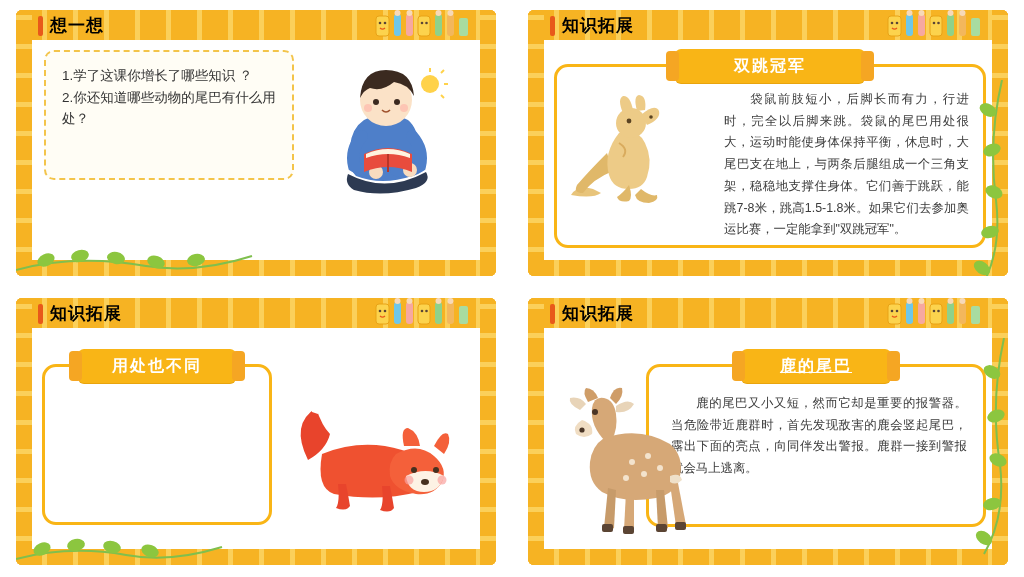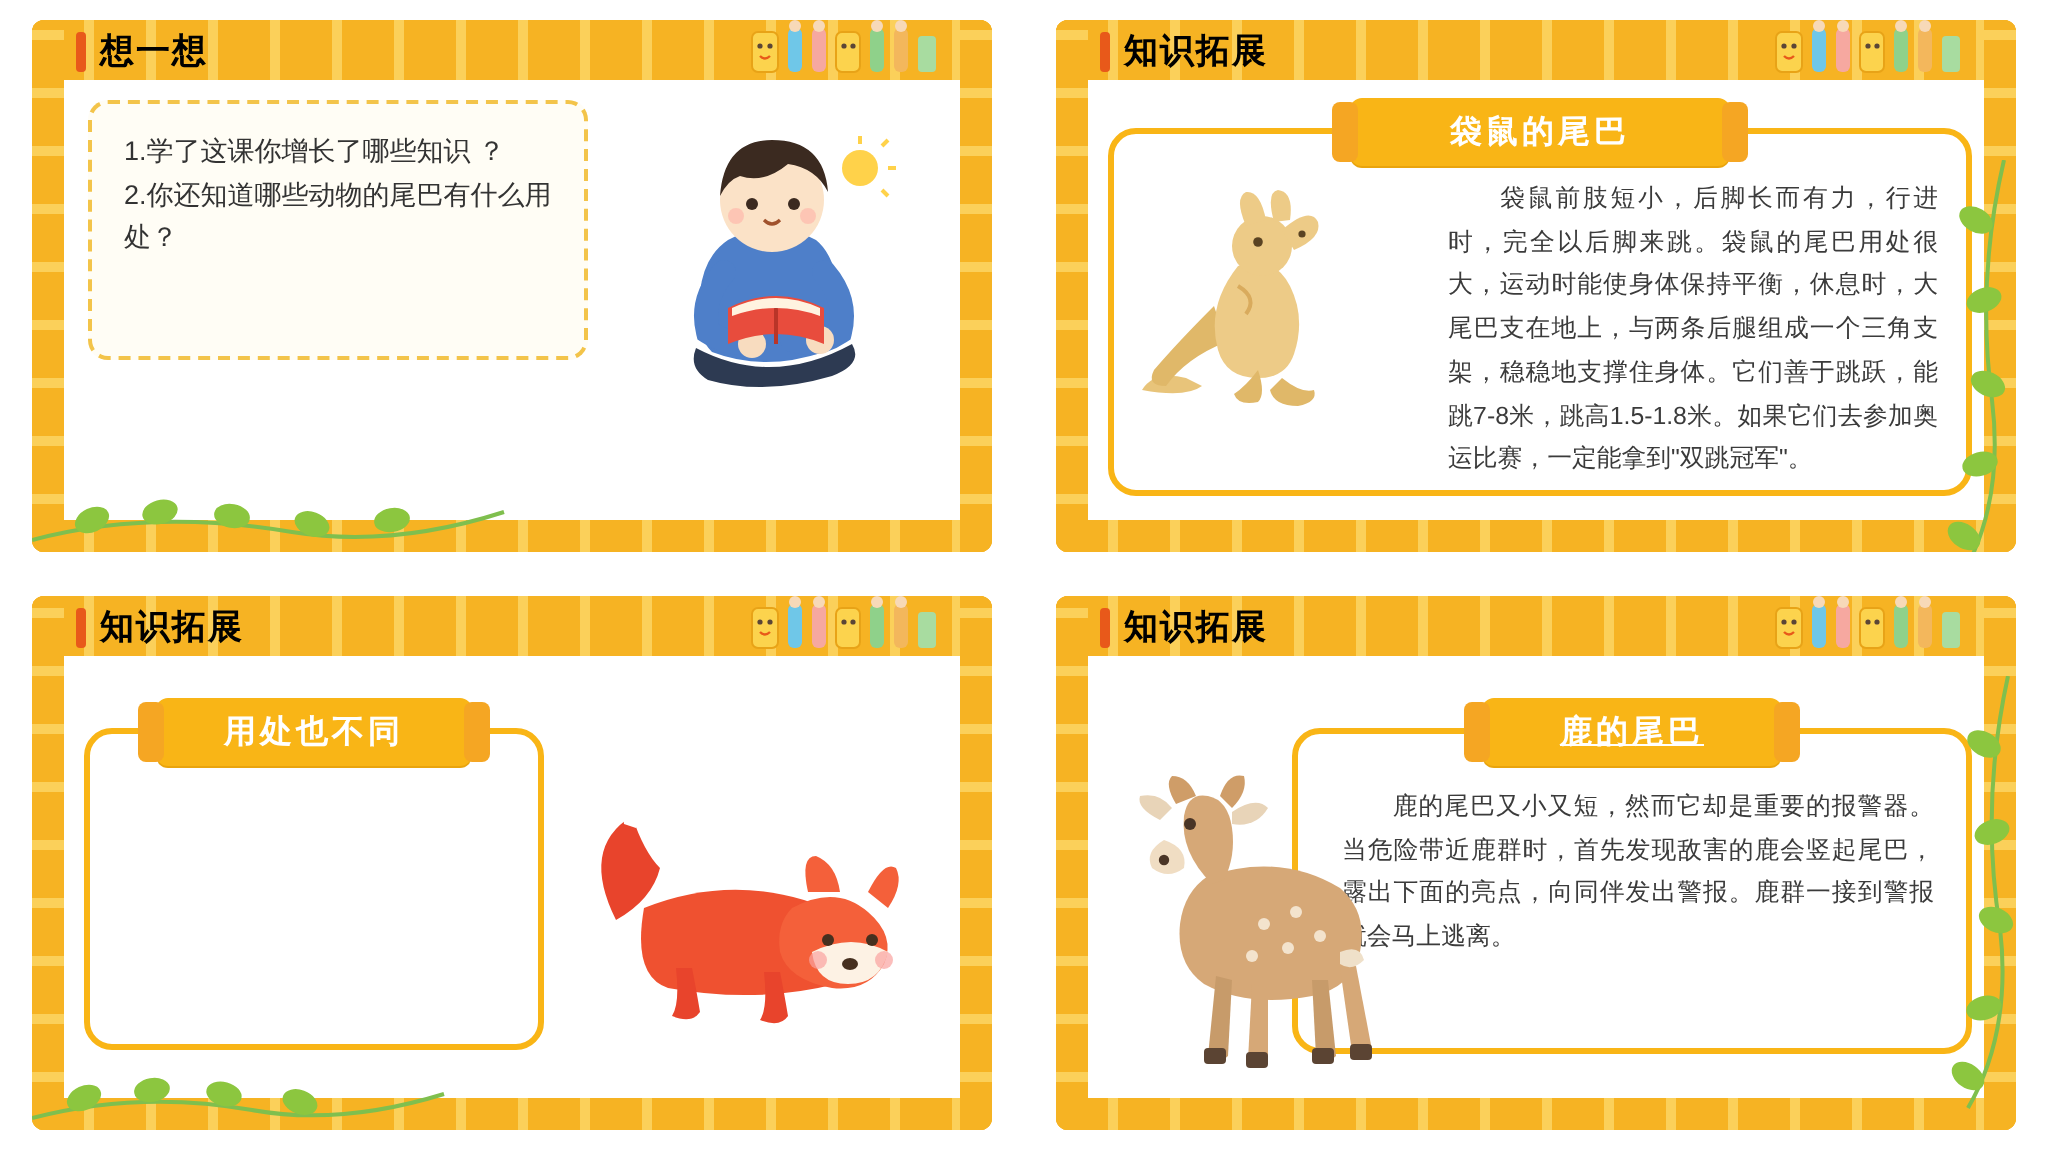--- a/index.html
+++ b/index.html
@@ -324,21 +324,21 @@
           <path d="M66 92 q4 12 0 16 q-10 2 -12 -4 q6 -4 12 -12z" fill="#e0b869"></path>
           <path d="M78 96 q10 8 16 6 q2 6 -8 8 q-12 0 -14 -8z" fill="#e0b869"></path>
           <circle cx="68" cy="30" r="15" fill="#edcb87"></circle>
           <path d="M78 22 q14 -12 18 -4 q2 8 -12 14z" fill="#edcb87"></path>
           <path d="M60 20 q-6 -14 0 -17 q7 -1 10 14z" fill="#edcb87"></path>
           <path d="M74 18 q-4 -15 2 -16 q8 1 6 15z" fill="#edcb87"></path>
           <circle cx="66" cy="28" r="2.4" fill="#5a4322"></circle>
           <circle cx="88" cy="24" r="1.8" fill="#5a4322"></circle>
           <path d="M56 50 q10 6 4 14" stroke="#d9ab5d" fill="none" stroke-width="2"></path>
         </svg>
-        <div class="scroll-banner" style="left:50%; transform:translateX(-50%); top:-18px; width:190px;">袋鼠的尾巴</div>
+        <div class="scroll-banner" style="left:50%; transform:translateX(-50%); top:-18px; width:190px;">双跳冠军</div>
       </div>
 
       <svg class="vine" style="right:-4px; top:70px;" width="70" height="210" viewBox="0 0 70 210">
         <path d="M60 0 q-14 60 -6 120 q6 50 -14 86" stroke="#7fbf4e" fill="none" stroke-width="2"></path>
         <g fill="#8cc63f">
           <ellipse cx="46" cy="30" rx="9" ry="6" transform="rotate(30 46 30)"></ellipse>
           <ellipse cx="50" cy="70" rx="9" ry="6" transform="rotate(-20 50 70)"></ellipse>
           <ellipse cx="52" cy="112" rx="9" ry="6" transform="rotate(25 52 112)"></ellipse>
           <ellipse cx="48" cy="152" rx="9" ry="6" transform="rotate(-15 48 152)"></ellipse>
           <ellipse cx="40" cy="188" rx="9" ry="6" transform="rotate(35 40 188)"></ellipse>

